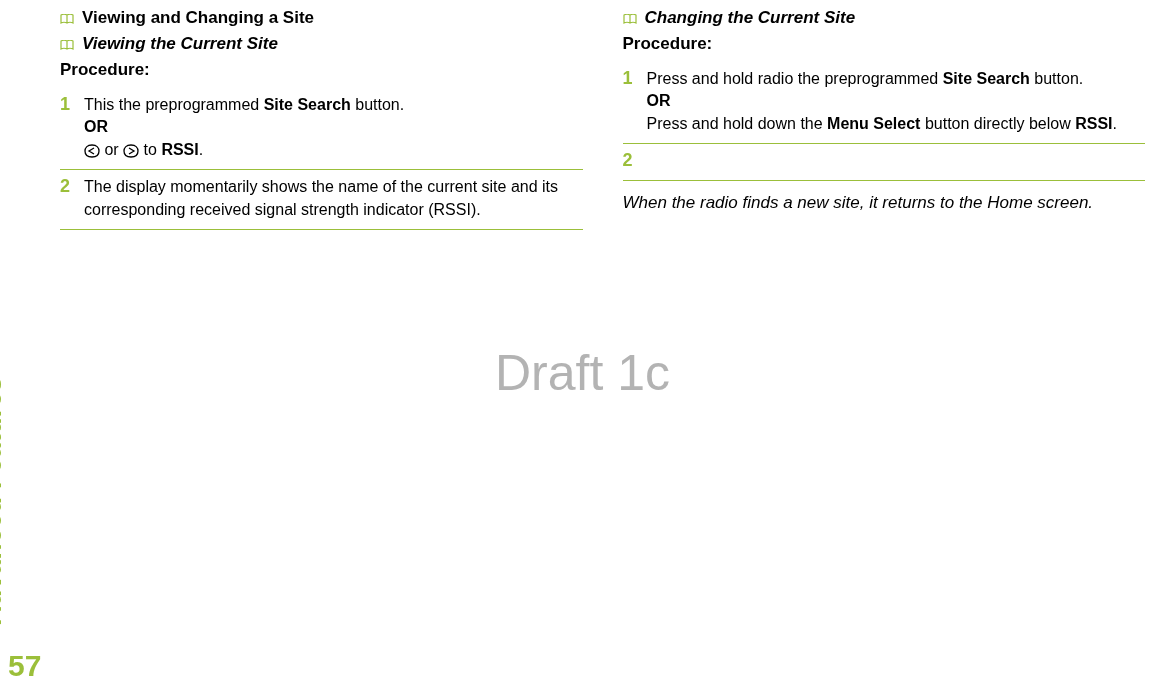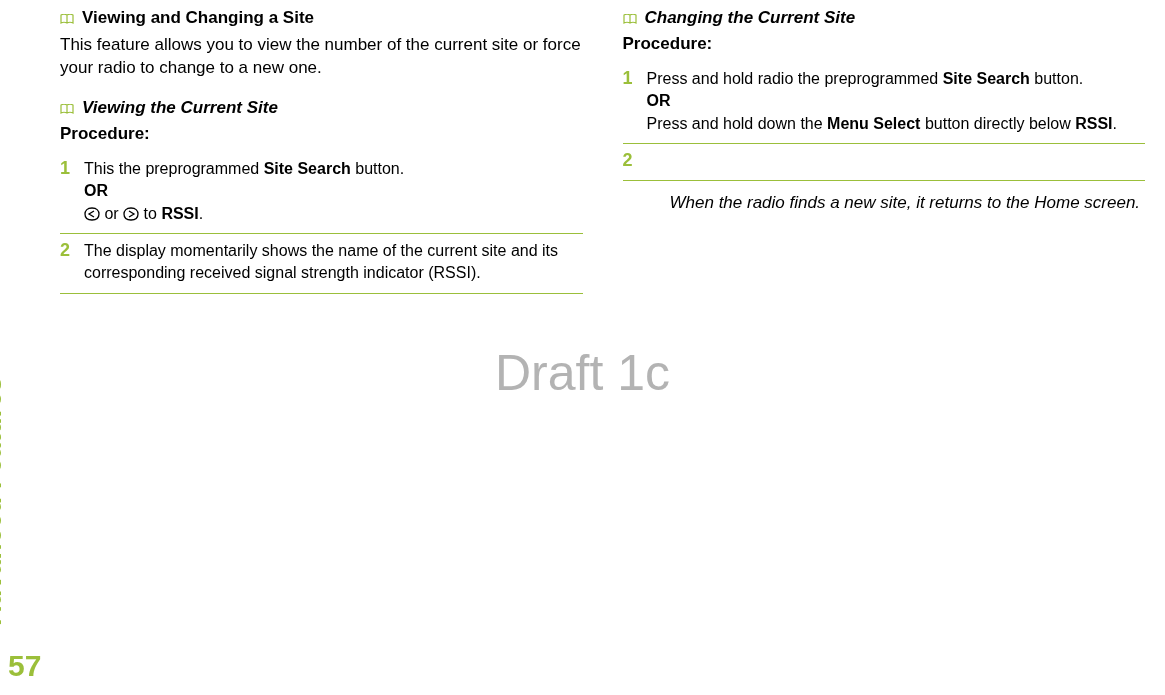--- a/index.html
+++ b/index.html
@@ -119,21 +119,20 @@
   }
   .key-icon {
     display: inline-block;
     vertical-align: middle;
   }
   .key-icon svg { display: block; }
   .italic-note {
     font-style: italic;
     font-size: 17px;
     margin-top: 12px;
-    margin-left: 47px;
   }
   .watermark {
     position: absolute;
     left: 50%;
     top: 373px;
     transform: translate(-50%, -50%);
     font-size: 50px;
     color: rgba(128,128,128,0.6);
     font-family: Arial, sans-serif;
     pointer-events: none;
@@ -156,21 +155,20 @@
 
       <div class="heading-row">
         <span class="book-icon">
           <svg viewBox="0 0 14 11" width="14" height="11">
               <path d="M1 1 C3 0 5 0 7 1 C9 0 11 0 13 1 L13 9 C11 8 9 8 7 9 C5 8 3 8 1 9 Z M7 1 L7 9"></path>
             </svg>
         </span>
         <span class="h1">Viewing and Changing a Site</span>
       </div>
 
-      <div class="body-text">This feature allows you to view the number of the current site or force your radio to change to a new one.</div>
 
       <div class="heading-row">
         <span class="book-icon">
           <svg viewBox="0 0 14 11" width="14" height="11">
               <path d="M1 1 C3 0 5 0 7 1 C9 0 11 0 13 1 L13 9 C11 8 9 8 7 9 C5 8 3 8 1 9 Z M7 1 L7 9"></path>
             </svg>
         </span>
         <span class="h2">Viewing the Current Site</span>
       </div>
 

